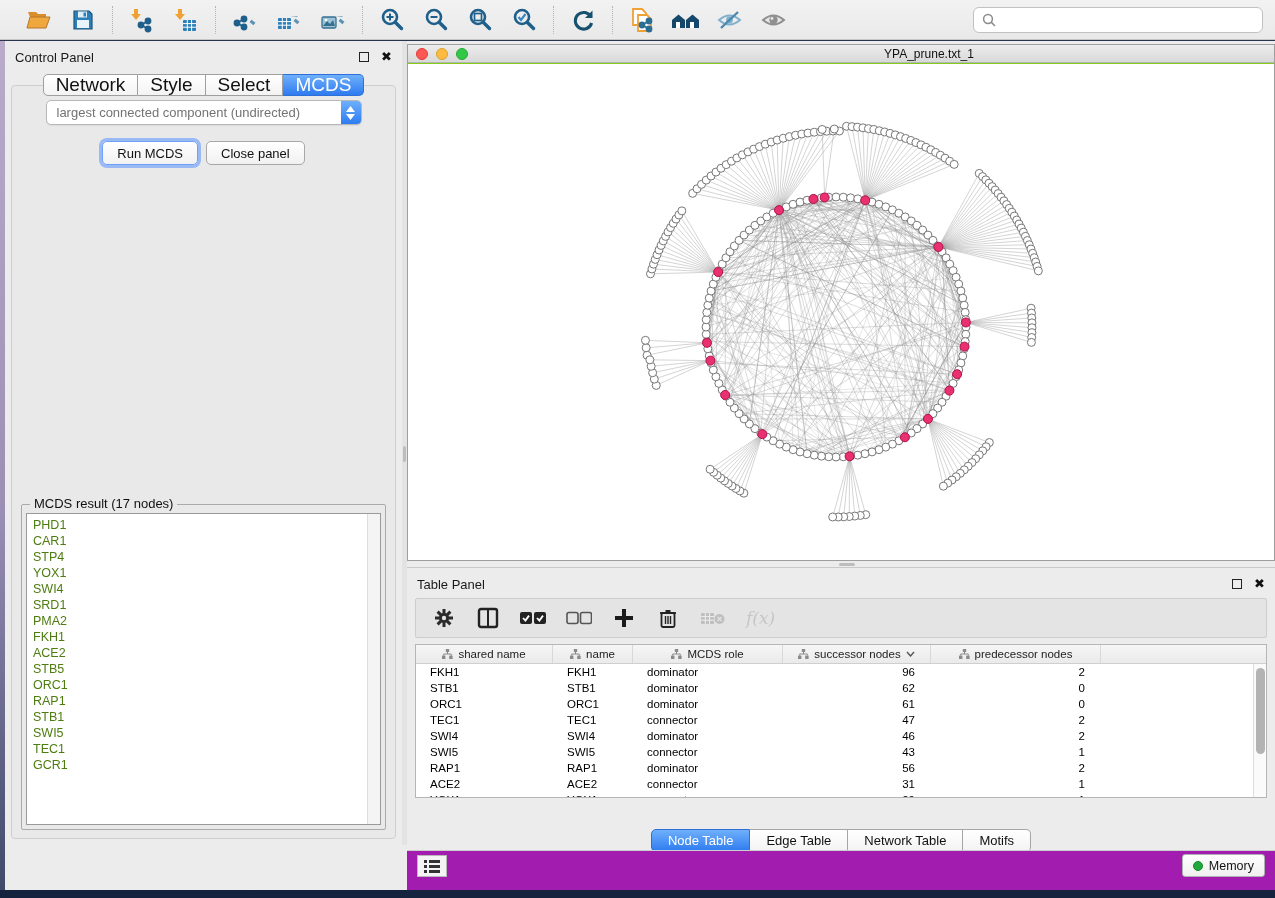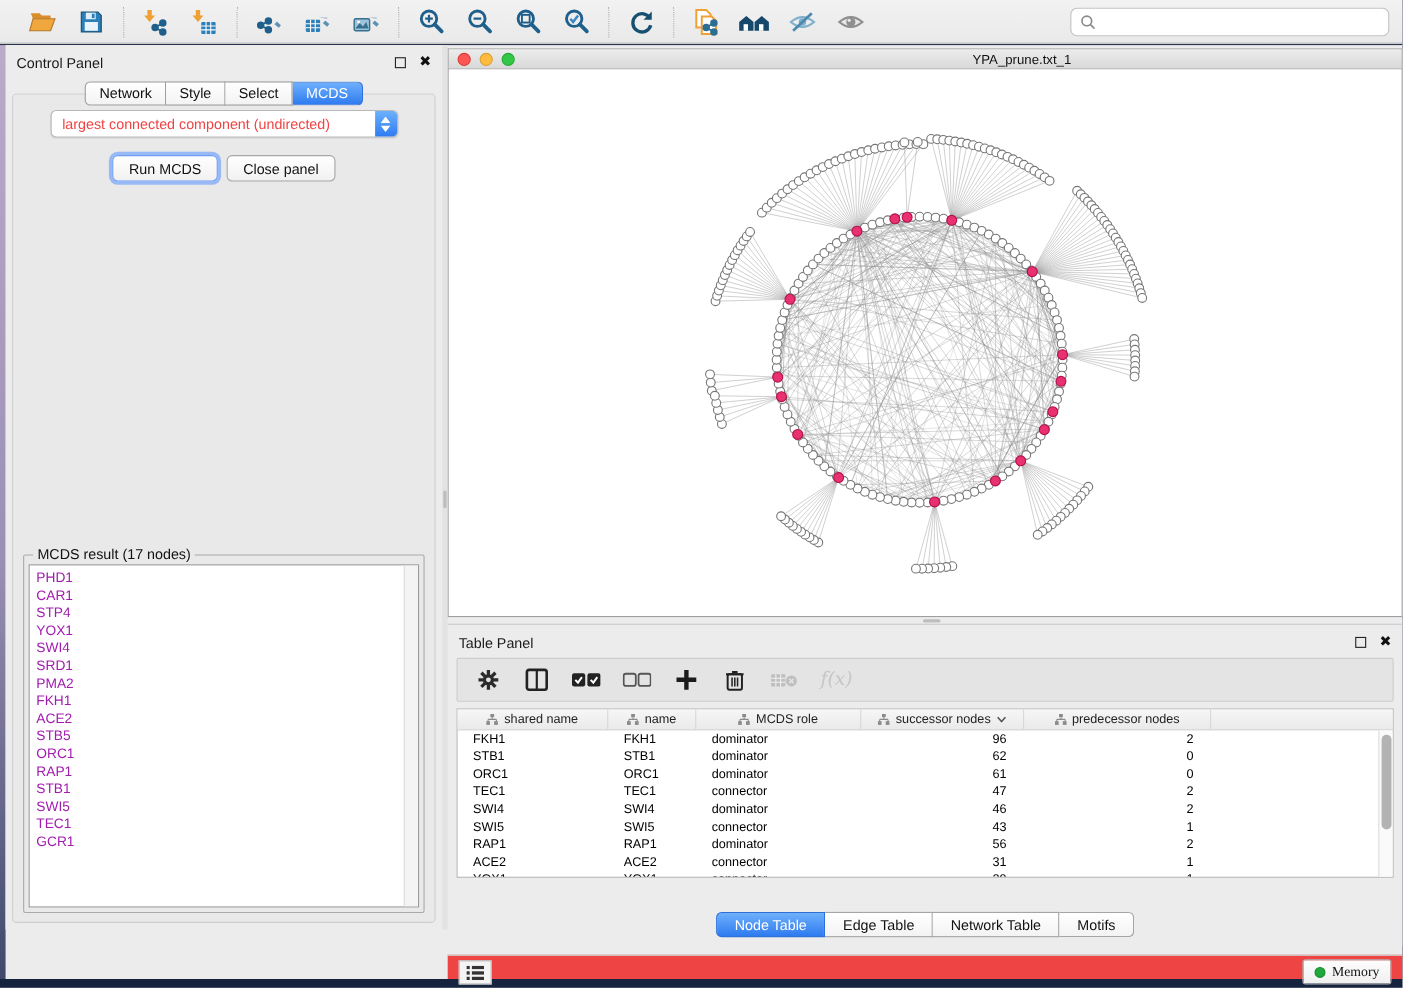--- a/index.html
+++ b/index.html
@@ -29,46 +29,46 @@
   
   #control-panel { position:absolute; left:0; top:0; width:397px; bottom:45px; background:#ececec; }
   .panel-header { height:26px; display:flex; align-items:center; padding:16px 10px; }
   .panel-title { font-size:13px; color:#1a1a1a; }
   .panel-header .spacer { flex:1; }
   .win-float { width:10px; height:10px; border:1.6px solid #222; margin-right:12px; cursor:pointer; }
   .win-close { font-family:"DejaVu Sans",sans-serif; font-size:13px; font-weight:bold; color:#111; line-height:10px; cursor:pointer; }
   .cp-inner { position:absolute; left:6px; right:6px; top:44px; bottom:6px; background:#e9e9e9;
     border:1px solid #cfcfcf; border-radius:4px; }
   .seg-tabs { position:absolute; top:-12px; left:0; right:0; display:flex; justify-content:center; z-index:5; }
-  .seg-tabs .tab { height:22px; line-height:20px; padding:0 12px; font-size:13px; background:linear-gradient(#ffffff,#f3f3f3);
+  .seg-tabs .tab { height:22px; line-height:20px; padding:0 12px; font-size:19px; background:linear-gradient(#ffffff,#f3f3f3);
     border:1px solid #9f9f9f; border-left:none; color:#111; cursor:pointer; }
   .seg-tabs .tab:first-child { border-left:1px solid #9f9f9f; border-radius:5px 0 0 5px; }
   .seg-tabs .tab:last-child { border-radius:0 5px 5px 0; }
   .seg-tabs .tab.sel { background:linear-gradient(#6fb0fb,#2e7bf0); color:#fff; border-color:#2e6fd8; }
   .opt-label { text-align:center; margin-top:44px; font-size:13.5px; color:#111; }
   .mac-select { margin:14px auto 0 auto; width:316px; height:25px; background:#fff; border:1px solid #b8b8b8;
     border-radius:5px; display:flex; align-items:center; cursor:pointer; box-shadow:0 1px 1px rgba(0,0,0,.06); }
-  .mac-select .val { flex:1; font-size:13px; padding:0 10px; color:#ef4444; white-space:nowrap; }
+  .mac-select .val { flex:1; font-size:13px; padding:0 10px; color:#737373; white-space:nowrap; }
   .mac-select .step { width:20px; align-self:stretch; background:linear-gradient(#6db0fc,#2f7cf2); border-radius:0 4px 4px 0;
     display:flex; flex-direction:column; align-items:center; justify-content:center; gap:2px; }
   .mac-select .step svg { display:block; }
   .btn-row { display:flex; justify-content:center; gap:8px; margin-top:16px; }
   .mac-btn { height:24px; padding:0 14px; font-size:13px; font-family:inherit; background:linear-gradient(#ffffff,#f1f1f1);
     border:1px solid #a8a8a8; border-radius:5px; color:#111; cursor:pointer; }
   .mac-btn.focused { box-shadow:0 0 0 3px rgba(110,160,250,.65); border-color:#6ea0fa; }
   .result-group { position:absolute; left:9px; right:9px; top:418px; bottom:8px; border:1px solid #aaa; border-radius:2px; }
   .result-legend { position:absolute; top:-9px; left:8px; background:#e9e9e9; padding:0 4px; font-size:13px; color:#111; }
   .result-list { position:absolute; left:4px; right:4px; top:8px; bottom:4px; background:#fff; border:1px solid #9a9a9a; overflow:hidden; }
   .result-list ul { list-style:none; padding:3px 0 0 6px; }
-  .result-list li { font-size:12.5px; line-height:16px; color:#a21caf; }
+  .result-list li { font-size:12.5px; line-height:16px; color:#4d7c0f; }
   .result-scroll { position:absolute; right:0; top:0; width:13px; bottom:0; background:#f4f4f4; border-left:1px solid #ddd; }
 
   
   #right-col { position:absolute; left:402px; top:0; right:0; bottom:0; }
-  #net-window { position:absolute; left:0; top:3px; right:0; height:517px; border:1px solid #9e9e9e; background:#ffffff; }
+  #net-window { position:absolute; left:0; top:3px; right:0; height:517px; border:1px solid #9e9e9e; background:#84cc16; }
   #net-titlebar { height:18px; background:linear-gradient(#ececec,#d9d9d9); border-bottom:1px solid #b5b5b5;
     display:flex; align-items:center; padding:0 8px; position:relative; }
   .tl { width:12px; height:12px; border-radius:50%; margin-right:8px; cursor:pointer; }
   .tl.red { background:#fc5753; border:1px solid #df3b38; }
   .tl.yellow { background:#fdbc40; border:1px solid #de9f34; }
   .tl.green { background:#33c748; border:1px solid #27aa35; }
   #net-title { position:absolute; left:0; right:0; text-align:center; font-size:12px; color:#111; transform:translateX(88px); }
   #net-canvas { position:absolute; left:0; right:0; top:19px; bottom:0; background:#fff; overflow:hidden; }
 
   #hsplit { position:absolute; left:0; top:521px; right:0; height:5px; background:#ececec; }
@@ -96,21 +96,21 @@
   .tscroll .thumb { position:absolute; left:2px; top:4px; width:9px; height:86px; background:#b3b3b3; border-radius:5px; }
 
   #tp-tabs { position:absolute; left:0; right:0; bottom:8px; display:flex; justify-content:center; }
   #tp-tabs .tab { height:23px; line-height:21px; padding:0 16px; font-size:13px; background:linear-gradient(#ffffff,#f3f3f3);
     border:1px solid #a5a5a5; border-left:none; color:#111; cursor:pointer; }
   #tp-tabs .tab:first-child { border-left:1px solid #a5a5a5; border-radius:5px 0 0 5px; }
   #tp-tabs .tab:last-child { border-radius:0 5px 5px 0; }
   #tp-tabs .tab.sel { background:linear-gradient(#6fb0fb,#2e7bf0); color:#fff; border-color:#2e6fd8; }
 
   
-  #status-bar { position:absolute; left:0; right:0; bottom:0; height:22px; background:#ef4444; border-top:1px solid #cdcdcd;font-family:Liberation Serif, serif; }
+  #status-bar { position:absolute; left:0; right:0; bottom:0; height:40px; background:#a21caf; border-top:1px solid #cdcdcd; }
   #list-btn { position:absolute; left:10px; top:4px; width:30px; height:22px; background:#f4f4f4; border:1px solid #b8b8b8;
     display:flex; align-items:center; justify-content:center; cursor:pointer; }
   #memory-btn { position:absolute; right:10px; top:3px; height:23px; background:linear-gradient(#fdfdfd,#f0f0f0);
     border:1px solid #b0b0b0; border-radius:3px; display:flex; align-items:center; gap:6px; padding:0 10px;
     font-size:12.5px; color:#111; cursor:pointer; }
   #memory-btn .dot { width:10px; height:10px; border-radius:50%; background:#1fa93c; border:1px solid #158a2e; }
 </style>
 </head>
 <body>
 

